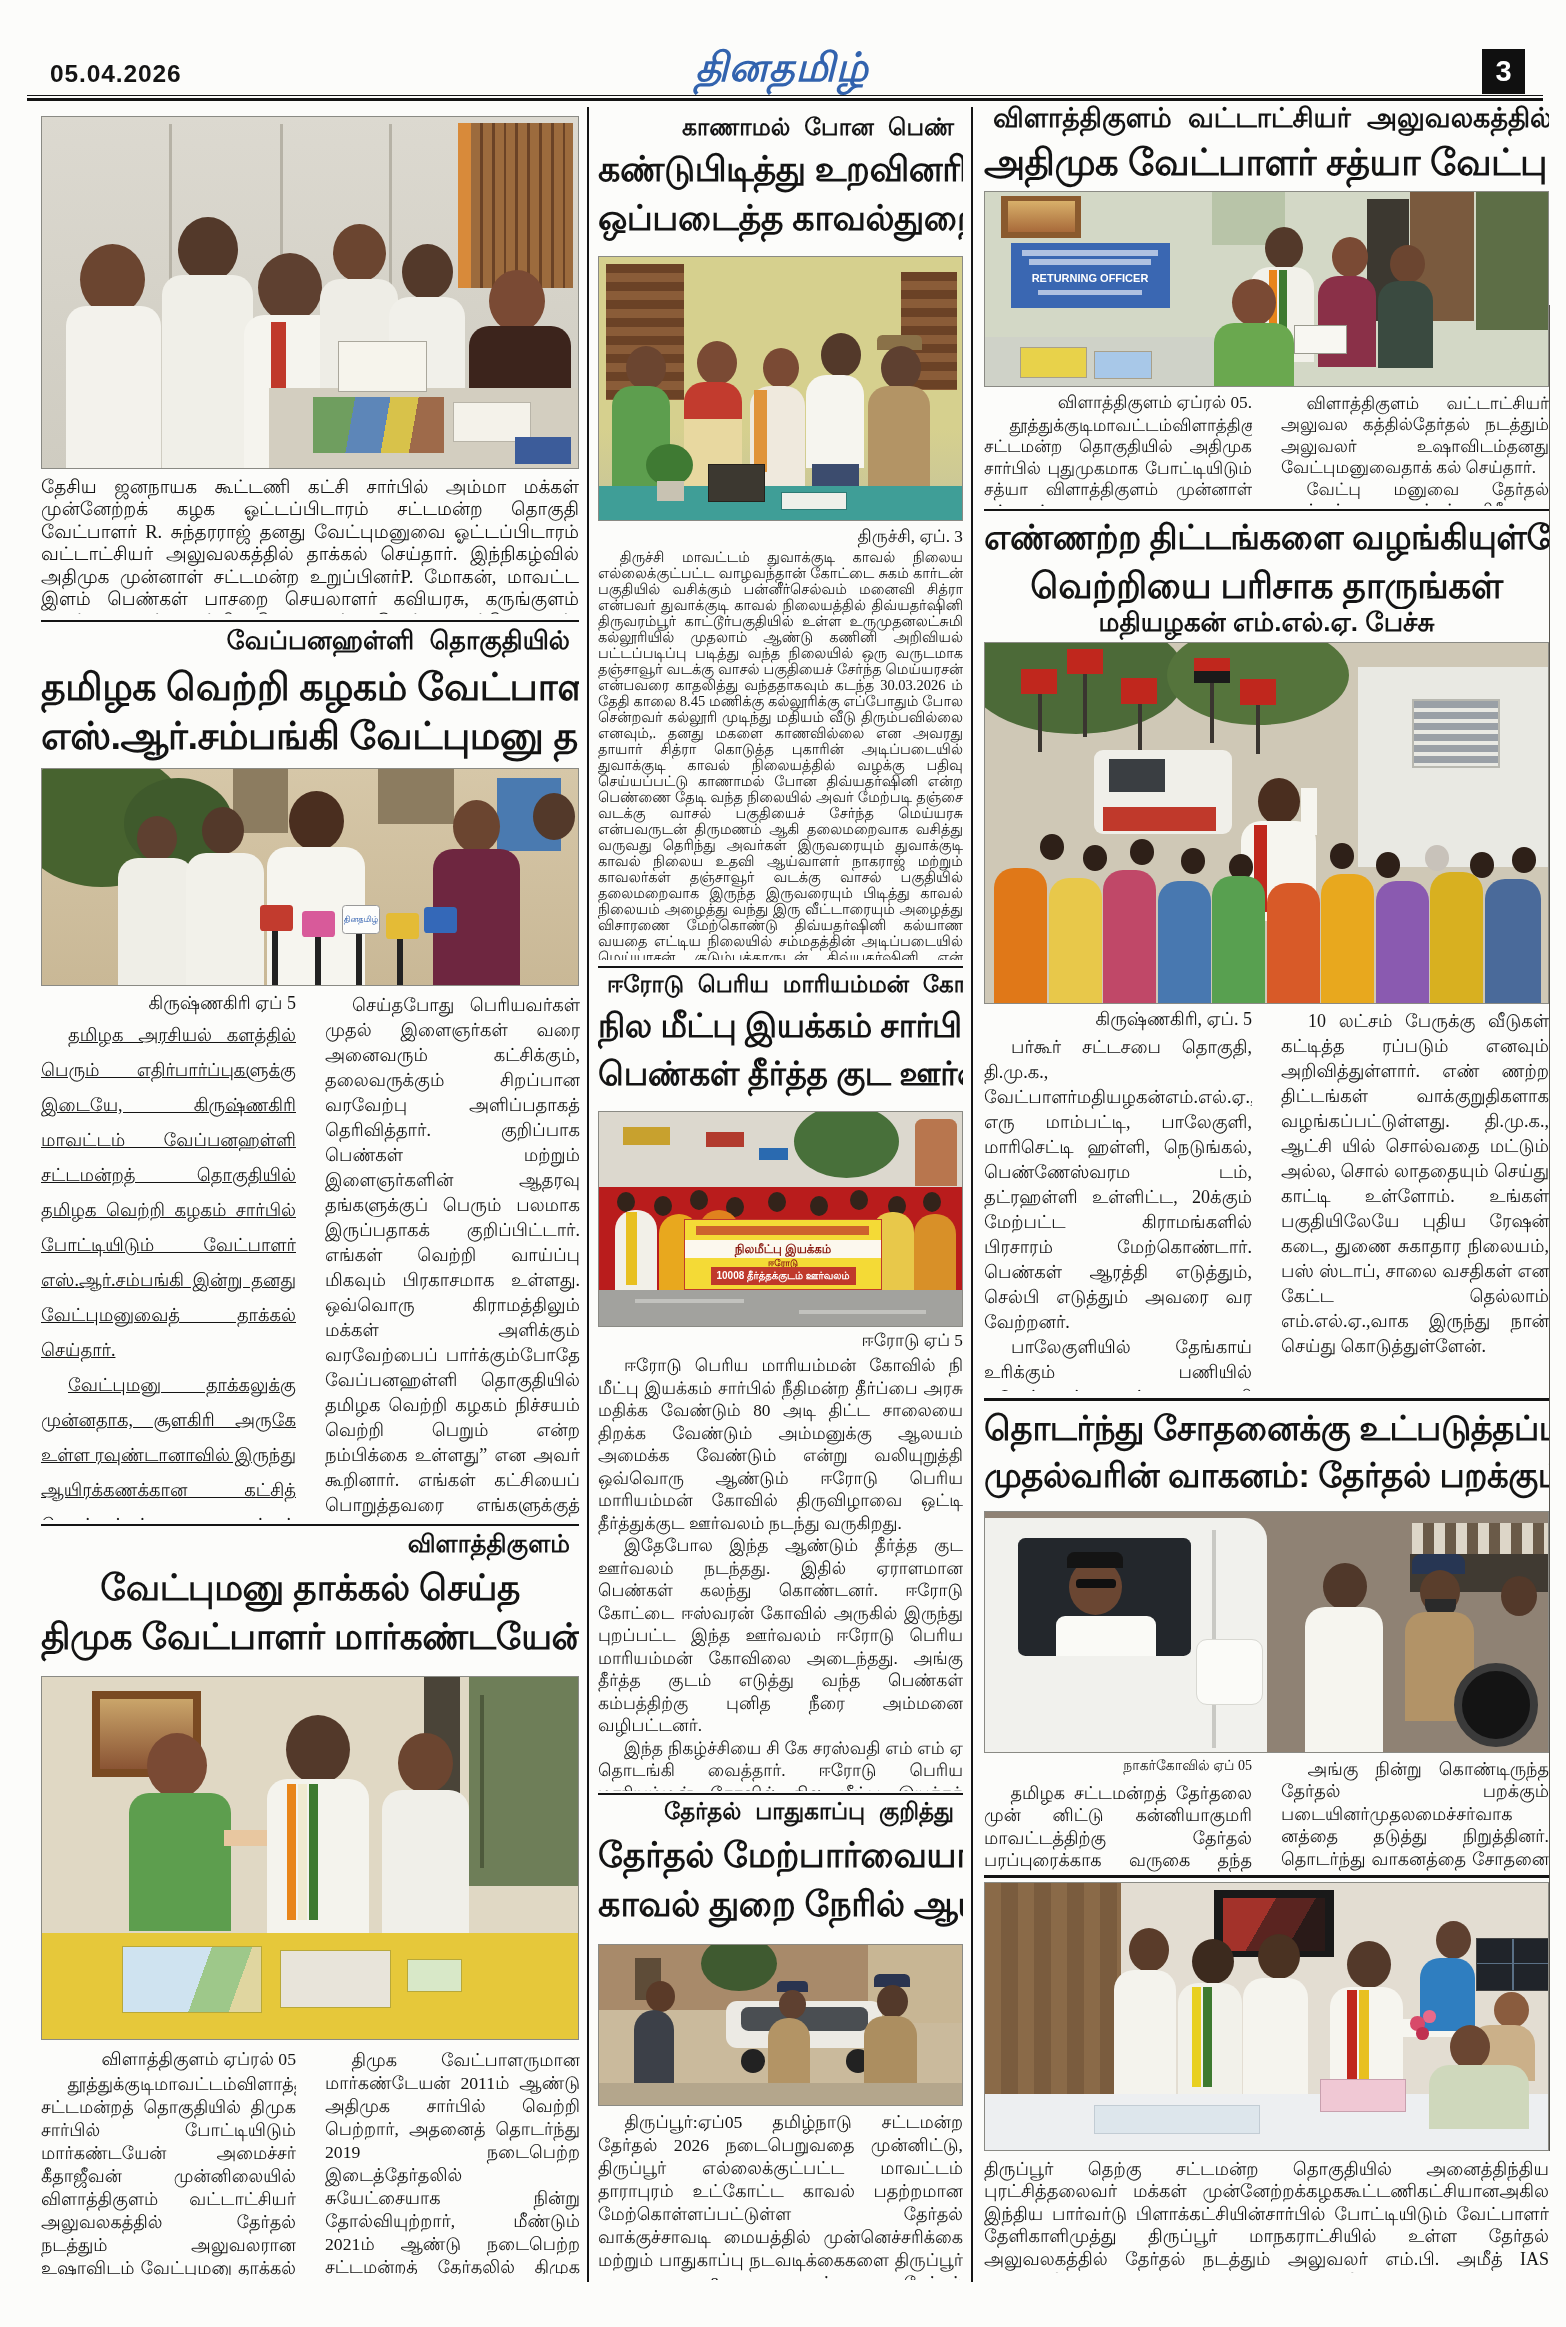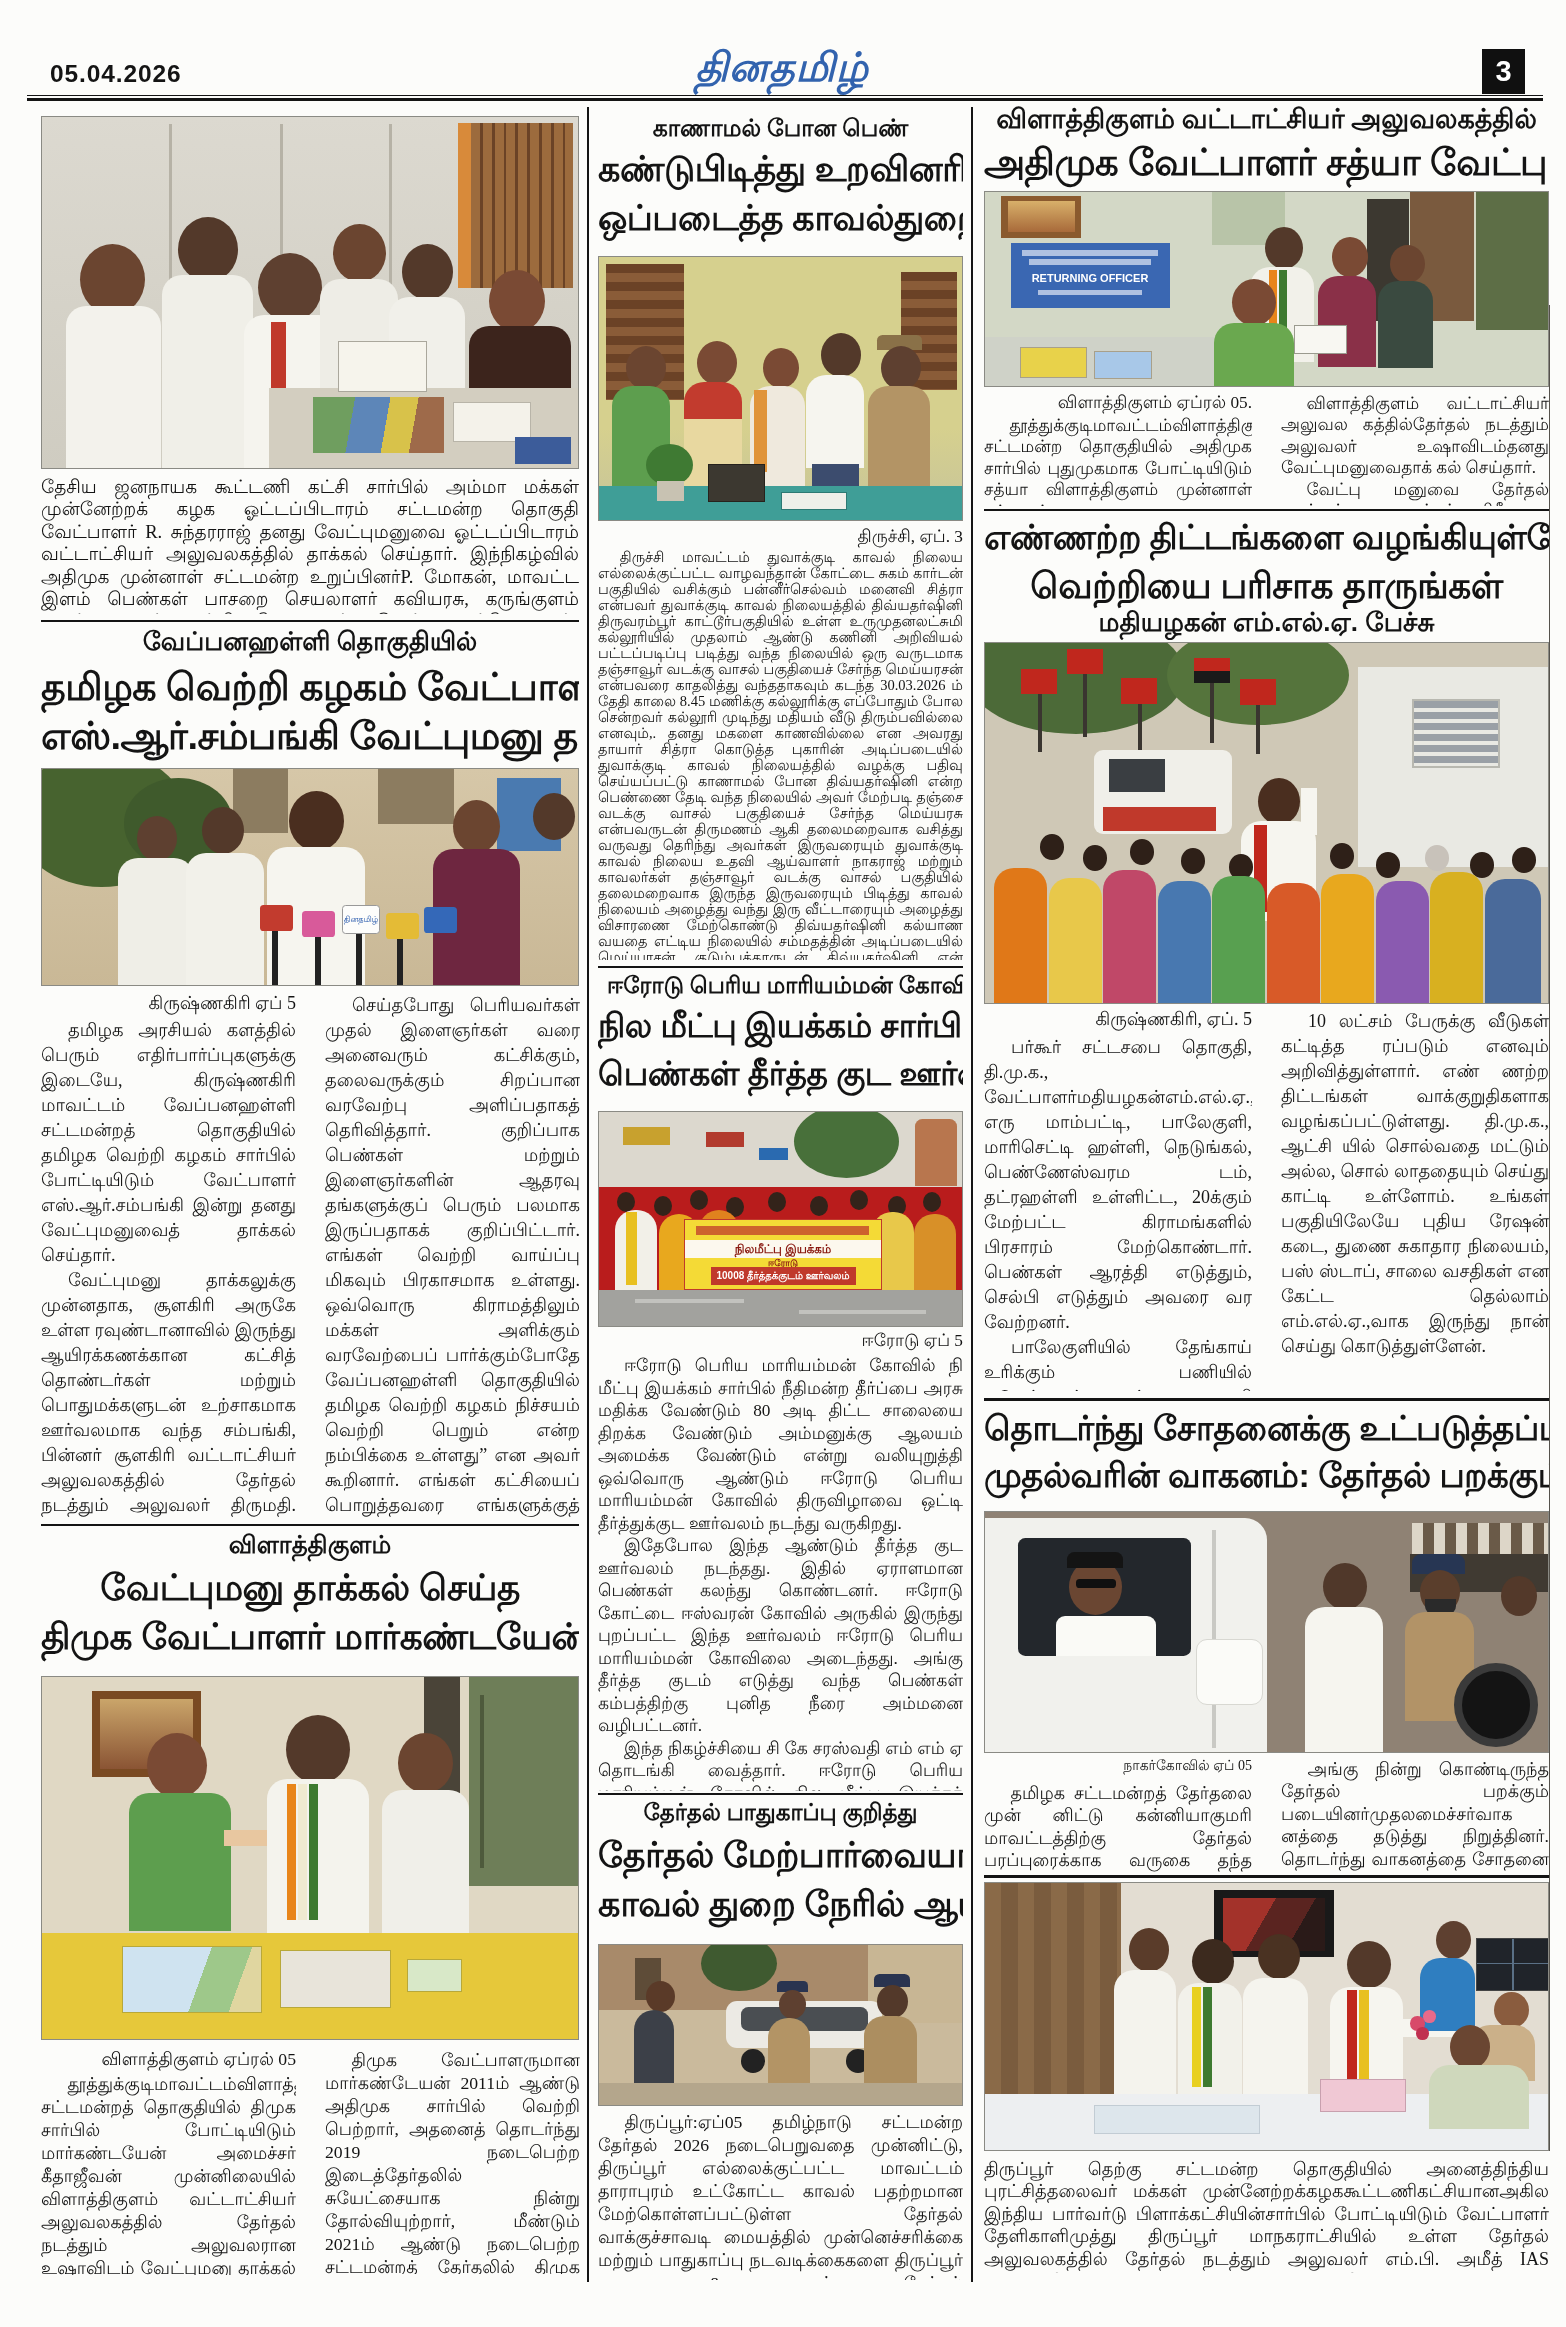--- a/index.html
+++ b/index.html
@@ -3,21 +3,21 @@
 <meta charset="utf-8">
 <style>
   html,body{margin:0;padding:0;background:#e9e9e6;}
   .page{position:relative;width:1566px;height:2327px;background:#fcfcfa;font-family:"Liberation Serif",serif;color:#141414;overflow:hidden;}
   .abs{position:absolute;}
   .masthead{font-weight:bold;font-style:italic;color:#3263ae;text-align:center;font-size:40px;letter-spacing:0.9px;}
   .dateline-top{font-family:"Liberation Sans",sans-serif;font-weight:bold;font-size:24.5px;letter-spacing:0.9px;}
   .pagenum{background:#101010;color:#fff;font-family:"Liberation Sans",sans-serif;font-weight:bold;font-size:29px;display:flex;align-items:center;justify-content:center;}
   .hrule{background:#141414;}
   .vrule{background:#141414;}
-  .kicker{font-family:Liberation Serif, serif;font-weight:bold;text-align:center;white-space:nowrap;overflow:hidden;}
+  .kicker{font-family:Liberation Mono, monospace;font-weight:bold;text-align:right;white-space:nowrap;overflow:hidden;}
   .kicker span{display:inline-block;border-bottom:1.8px solid #141414;padding:0 9px 4.5px;}
   .headline{font-family:"Liberation Sans",sans-serif;font-weight:bold;text-align:center;white-space:nowrap;overflow:hidden;letter-spacing:-0.5px;}
   .subhead{font-family:"Liberation Sans",sans-serif;font-weight:bold;text-align:center;overflow:hidden;}
   .bodytext{text-align:justify;overflow:hidden;}
   .bodytext p{margin:0;text-indent:1.5em;}
   .caption{text-align:justify;overflow:hidden;}
   .caption p{margin:0;text-indent:1.5em;}
   .dl{text-align:right;overflow:hidden;white-space:nowrap;}
   .photo{background:#cdc8bb;overflow:hidden;border:0.9px solid #8a8a84;box-sizing:border-box;}
   .sp{position:absolute;}
@@ -95,21 +95,21 @@
     <div class="sp" style="left:314px;top:162px;width:5.5px;height:56px;background:#222;"></div>
     <div class="sp" style="left:355px;top:169px;width:5.5px;height:49px;background:#222;"></div>
     <div class="sp" style="left:218px;top:136px;width:33px;height:25.5px;border-radius:3.6px;background:#c23b2e;"></div>
     <div class="sp" style="left:260px;top:142px;width:33px;height:25.5px;border-radius:3.6px;background:#d85a9a;"></div>
     <div class="sp" style="left:300px;top:136px;width:36px;height:27px;border-radius:3.6px;background:#fdfdfb;border:0.9px solid #999;font-family:'Liberation Sans',sans-serif;font-size:8.2px;color:#2255aa;text-align:center;line-height:27px;overflow:hidden;">தினதமிழ்</div>
     <div class="sp" style="left:344px;top:144px;width:33px;height:25.5px;border-radius:3.6px;background:#e4bb36;"></div>
     <div class="sp" style="left:382px;top:138px;width:33px;height:25.5px;border-radius:3.6px;background:#3468b8;"></div>
   </div>
 
   <div class="abs dl" style="left:41px;top:993px;width:255px;height:25.5px;font-size:18px;">கிருஷ்ணகிரி ஏப் 5</div>
-  <div class="abs bodytext" style="left:41px;top:1018px;width:255px;height:502px;font-size:18px;line-height:25px;">
+  <div class="abs bodytext" style="left:41px;top:1018px;width:255px;height:502px;font-size:18px;line-height:35px;text-decoration:underline;">
       <p>தமிழக அரசியல் களத்தில் பெரும் எதிர்பார்ப்புகளுக்கு இடையே, கிருஷ்ணகிரி மாவட்டம் வேப்பனஹள்ளி சட்டமன்றத் தொகுதியில் தமிழக வெற்றி கழகம் சார்பில் போட்டியிடும் வேட்பாளர் எஸ்.ஆர்.சம்பங்கி இன்று தனது வேட்புமனுவைத் தாக்கல் செய்தார்.</p>
       <p>வேட்புமனு தாக்கலுக்கு முன்னதாக, சூளகிரி அருகே உள்ள ரவுண்டானாவில் இருந்து ஆயிரக்கணக்கான கட்சித் தொண்டர்கள் மற்றும் பொதுமக்களுடன் உற்சாகமாக ஊர்வலமாக வந்த சம்பங்கி, பின்னர் சூளகிரி வட்டாட்சியர் அலுவலகத்தில் தேர்தல் நடத்தும் அலுவலர் திருமதி. கீதாராணியிடம் தனது மனுவை ஒப்படைத்தார்.</p>
     </div>
   <div class="abs bodytext" style="left:325px;top:993px;width:255px;height:527px;font-size:18px;line-height:25px;">
       <p>செய்தபோது பெரியவர்கள் முதல் இளைஞர்கள் வரை அனைவரும் கட்சிக்கும், தலைவருக்கும் சிறப்பான வரவேற்பு அளிப்பதாகத் தெரிவித்தார். குறிப்பாக பெண்கள் மற்றும் இளைஞர்களின் ஆதரவு தங்களுக்குப் பெரும் பலமாக இருப்பதாகக் குறிப்பிட்டார். எங்கள் வெற்றி வாய்ப்பு மிகவும் பிரகாசமாக உள்ளது. ஒவ்வொரு கிராமத்திலும் மக்கள் அளிக்கும் வரவேற்பைப் பார்க்கும்போதே வேப்பனஹள்ளி தொகுதியில் தமிழக வெற்றி கழகம் நிச்சயம் வெற்றி பெறும் என்ற நம்பிக்கை உள்ளது” என அவர் கூறினார். எங்கள் கட்சியைப் பொறுத்தவரை எங்களுக்குத் தலைவர் தான் முக்கியம். மற்றவர்கள் அவர்களின் கட்சி சார்பில் போட்டியிடுகிறார்கள். நாங்கள் எங்கள் கொள்கைப்படி போட்டியிடுகிறோம். திமுக, அதிமுக போன்ற பாரம்பரியக் கட்சிகள் இருந்தாலும், மக்கள் தற்போது ஒரு பெரிய மாற்றத்தை விரும்புவதாகவும், அந்த மாற்றமாகத் தமிழக வெற்றி கழகம் இருக்கும் என்றும் அவர் நம்பிக்கை தெரிவித்தார்.</p>
     </div>
 
   <div class="abs hrule" style="left:41px;top:1524px;width:538px;height:1.8px;"></div>
 
   <div class="abs kicker" style="left:41px;top:1531px;width:538px;height:35px;font-size:24.5px;"><span>விளாத்திகுளம்</span></div>

